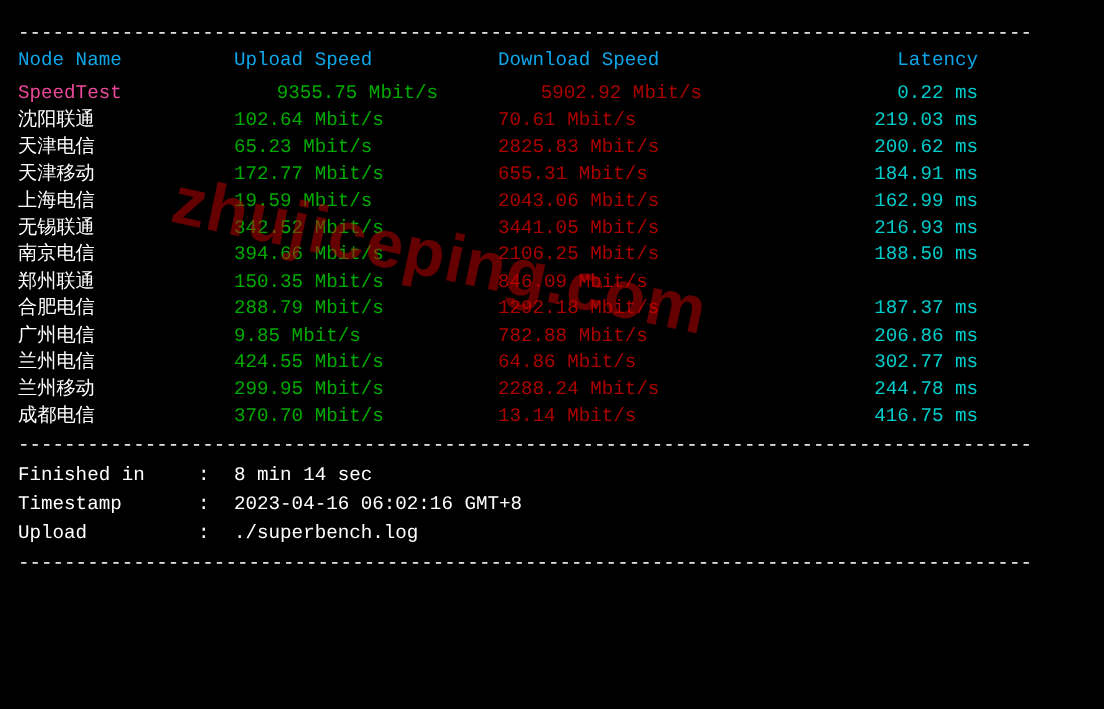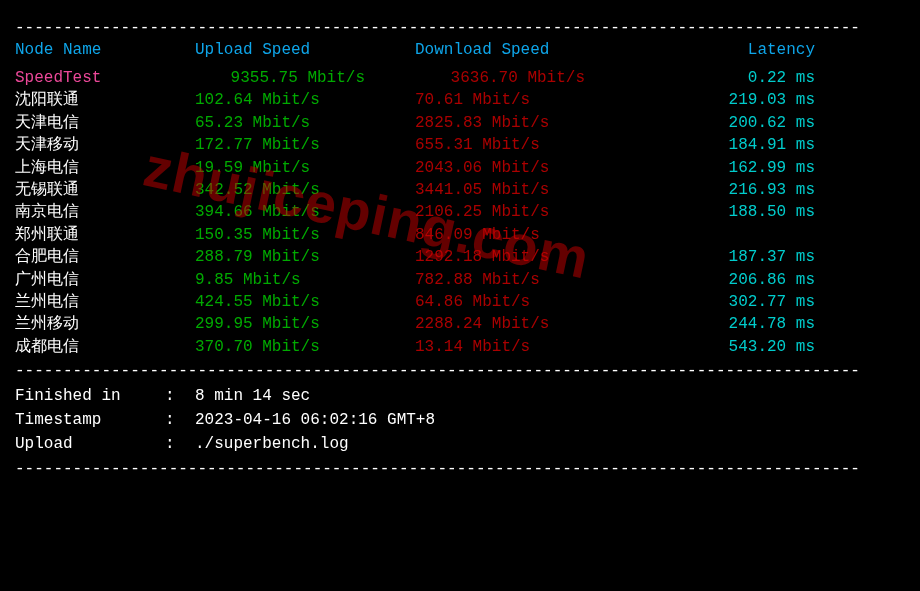--- a/index.html
+++ b/index.html
@@ -74,21 +74,21 @@
 <div class="header">
   <div class="col-name">Node Name</div>
   <div class="col-upload">Upload Speed</div>
   <div class="col-download">Download Speed</div>
   <div class="col-latency">Latency</div>
 </div>
 
 <div class="row">
   <div class="node-name node-yellow">SpeedTest</div>
   <div class="col-upload speedtest-upload">9355.75 Mbit/s</div>
-  <div class="col-download speedtest-download">3636.70 Mbit/s</div>
+  <div class="col-download speedtest-download">5902.92 Mbit/s</div>
   <div class="col-latency speedtest-latency">0.22 ms</div>
 </div>
 
 <div id="data-rows">
     <div class="row">
     <div class="node-name node-white">沈阳联通</div>
     <div class="upload">102.64 Mbit/s</div>
     <div class="download">70.61 Mbit/s</div>
     <div class="latency">219.03 ms</div>
   </div>
@@ -148,21 +148,21 @@
     <div class="row">
     <div class="node-name node-white">兰州移动</div>
     <div class="upload">299.95 Mbit/s</div>
     <div class="download">2288.24 Mbit/s</div>
     <div class="latency">244.78 ms</div>
   </div>
     <div class="row">
     <div class="node-name node-white">成都电信</div>
     <div class="upload">370.70 Mbit/s</div>
     <div class="download">13.14 Mbit/s</div>
-    <div class="latency">543.20 ms</div>
+    <div class="latency">416.75 ms</div>
   </div>
   </div>
 
 <div class="divider">----------------------------------------------------------------------------------------</div>
 
 <div class="summary">
   <div class="summary-row">
     <span class="summary-label">Finished in</span>
     <span class="summary-sep">:</span>
     <span>8 min 14 sec</span>

